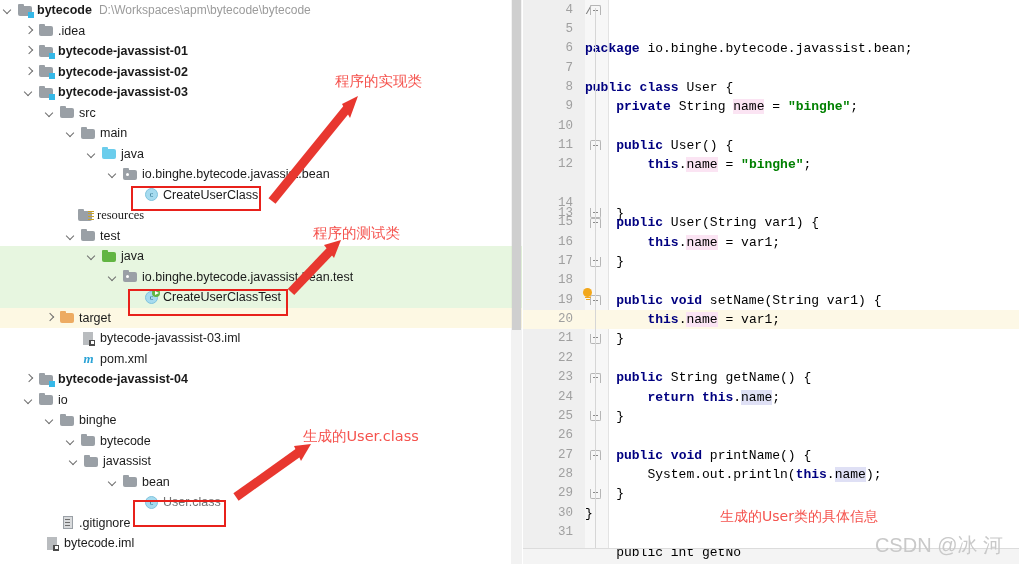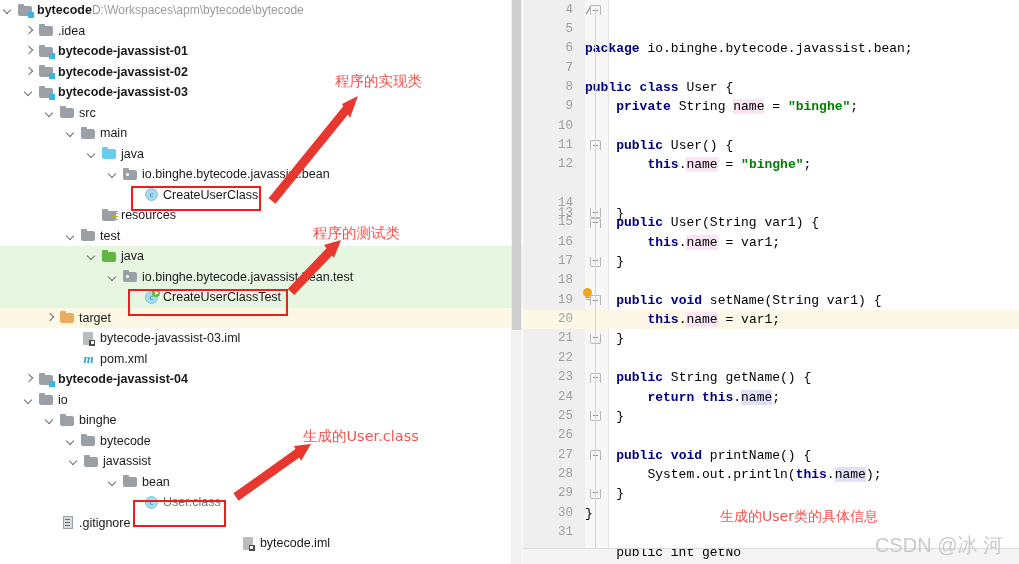--- a/index.html
+++ b/index.html
@@ -106,21 +106,21 @@
   .ico.txtfile .sheet{
     position:absolute;left:2.5px;top:1px;width:10px;height:13px;background:#d9dbdd;
     border:1px solid #9aa0a6;box-sizing:border-box;
   }
   .ico.txtfile .sheet i{
     display:block;height:1px;background:#6e6e6e;margin:2px 1.5px 0 1.5px;
   }
   .tree-label{font-size:12.5px;}
   .tree-label.bold{font-weight:bold;}
   .tree-label.orange{color:#737373;}
-  .tree-path{font-size:12px;color:#9b9b9b;}
+  .tree-path{font-size:12px;color:#9b9b9b;margin-left:7px;}
 
   
   #tree-scroll-strip{
     position:absolute;left:511px;top:0;width:11px;height:564px;background:#f2f2f2;
   }
   #tree-scroll-thumb{
     position:absolute;left:512px;top:0px;width:9px;height:330px;background:#cfcfcf;
   }
 
   
@@ -282,21 +282,21 @@
       <span class="tree-label">io.binghe.bytecode.javassist.bean</span>
     </div>
     <div class="tree-row" style="padding-left: 129px;">
       <span class="twisty"></span>
       <span class="ico cls">
         <span class="circle"></span>
         <span class="letter">c</span>
       </span>
       <span class="tree-label">CreateUserClass</span>
     </div>
-    <div class="tree-row" style="padding-left: 87px;">
+    <div class="tree-row" style="padding-left: 63px; font-family: Liberation Serif, serif;">
       <span class="twisty"></span>
       <span class="ico folder resources">
         <span class="lines">
           <i></i>
           <i></i>
           <i></i>
           <i></i>
         </span>
       </span>
       <span class="tree-label">resources</span>
@@ -391,21 +391,21 @@
       <span class="twisty"></span>
       <span class="ico txtfile">
         <span class="sheet">
           <i></i>
           <i></i>
           <i></i>
         </span>
       </span>
       <span class="tree-label">.gitignore</span>
     </div>
-    <div class="tree-row" style="padding-left: 45px; justify-content: center;">
+    <div class="tree-row" style="padding-left: 30px;">
       <span class="twisty"></span>
       <span class="ico iml">
         <span class="sheet"></span>
         <span class="sq"></span>
       </span>
       <span class="tree-label">bytecode.iml</span>
     </div>
   </div>
 
 <div id="tree-scroll-strip">

